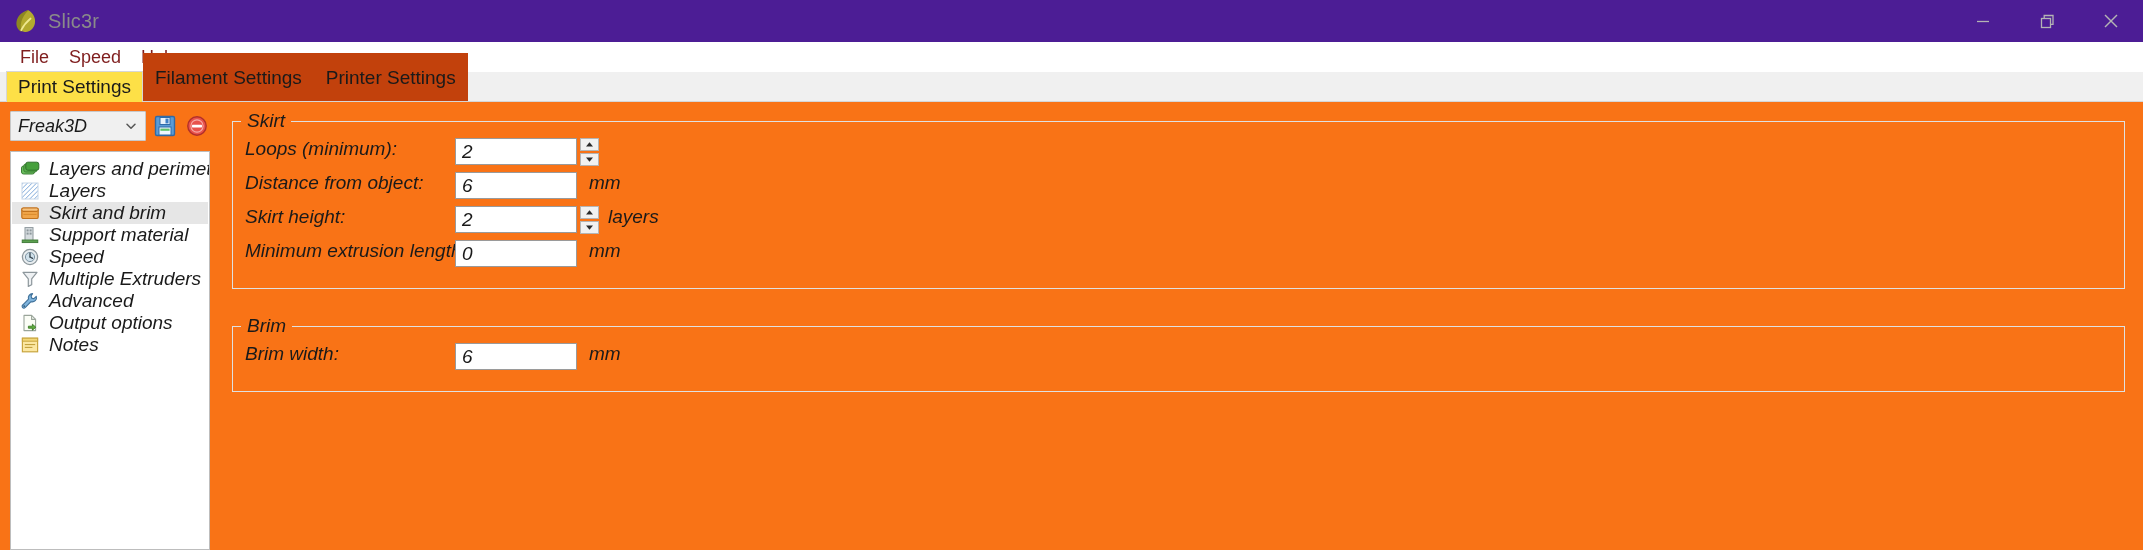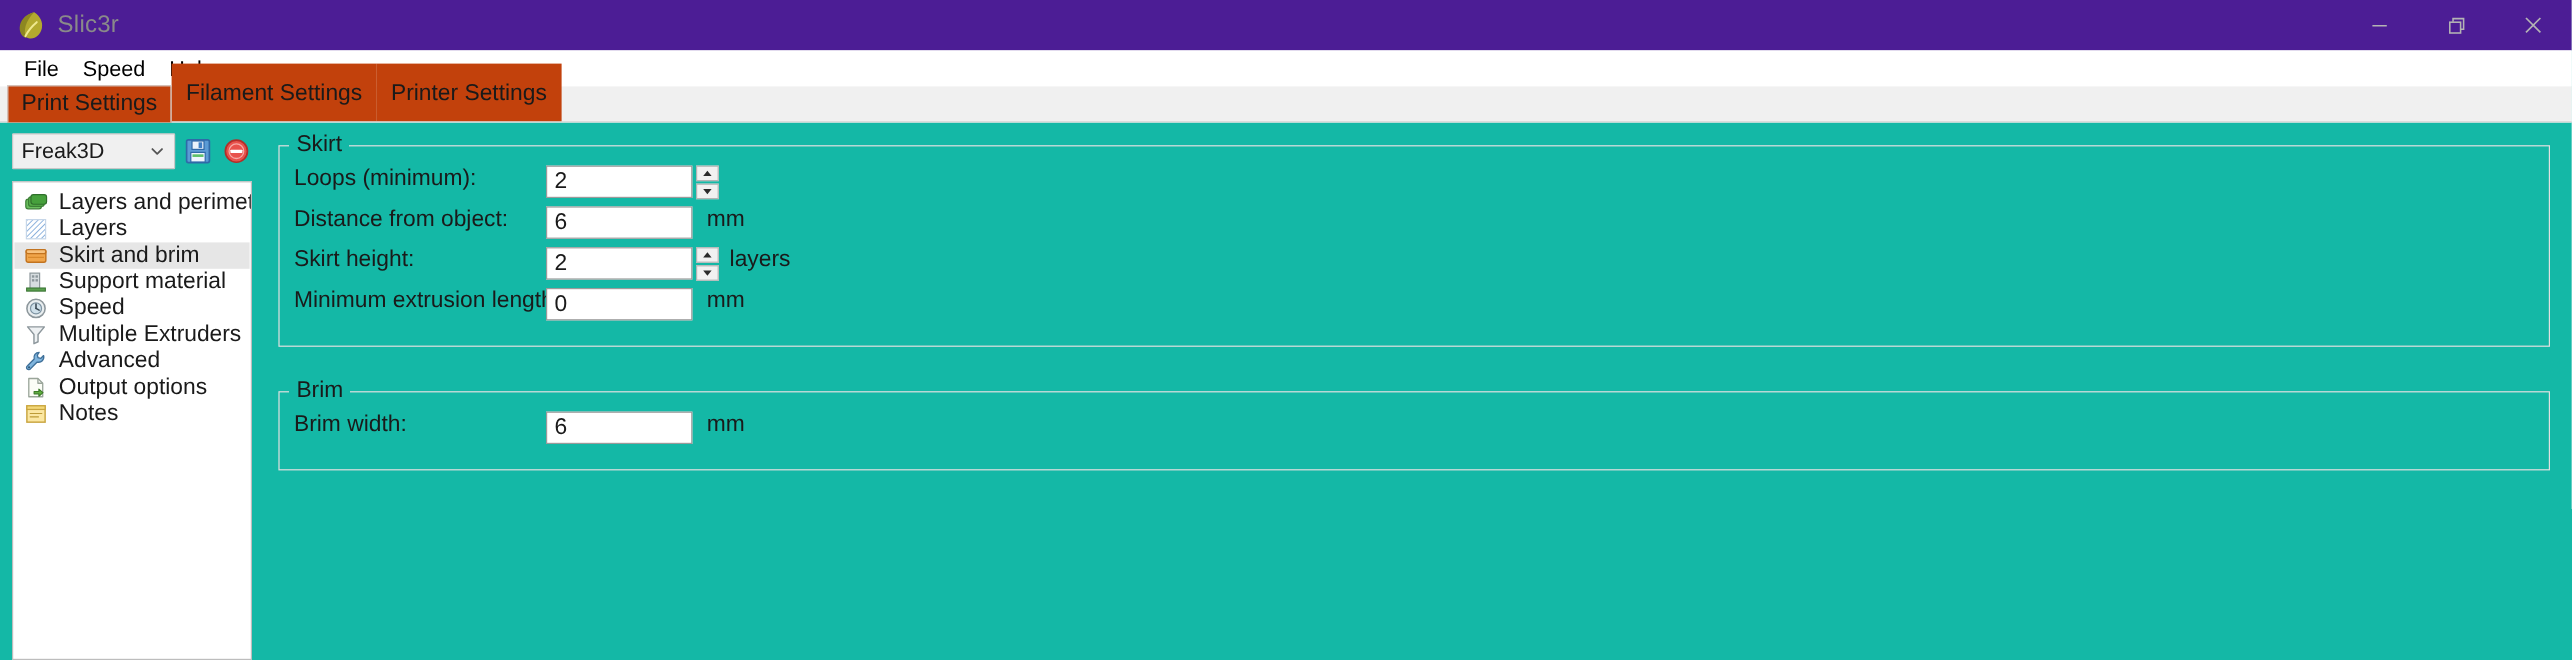--- a/index.html
+++ b/index.html
@@ -68,21 +68,21 @@
     min-height: 30px;
     display: flex;
     align-items: center;
     background: #ffffff;
     padding-left: 10px;
     box-sizing: border-box;
   }
   .menuitem {
     padding: 2px 10px;
     font-size: 18px;
-    color: #000000;
+    color: #7f1d1d;
     white-space: nowrap;
     cursor: default;
   }
 
   
   .tabstrip {
     height: 30px;
     min-height: 30px;
     display: flex;
     align-items: flex-end;
@@ -100,36 +100,37 @@
     font-size: 19px;
     color: #1a1a1a;
     background: #c2410c;
     border: 1px solid transparent;
     border-bottom: none;
     box-sizing: border-box;
     white-space: nowrap;
     cursor: default;
   }
   .tab.active {
-    background: #c2410c;
+    background: #fde047;
     border-color: #d6d6d6;
     position: relative;
     z-index: 2;
     margin-bottom: -1px;
     height: 31px;
   }
 
   
   .content {
     flex: 1 1 auto;
     display: flex;
-    background: #14b8a6;
+    background: #f97316;
     min-height: 0;
     padding-top: 8px;
     box-sizing: border-box;
+    font-style: italic;
   }
 
   
   .leftpane {
     width: 218px;
     min-width: 218px;
     display: flex;
     flex-direction: column;
     padding: 0 8px 0 10px;
     box-sizing: border-box;

